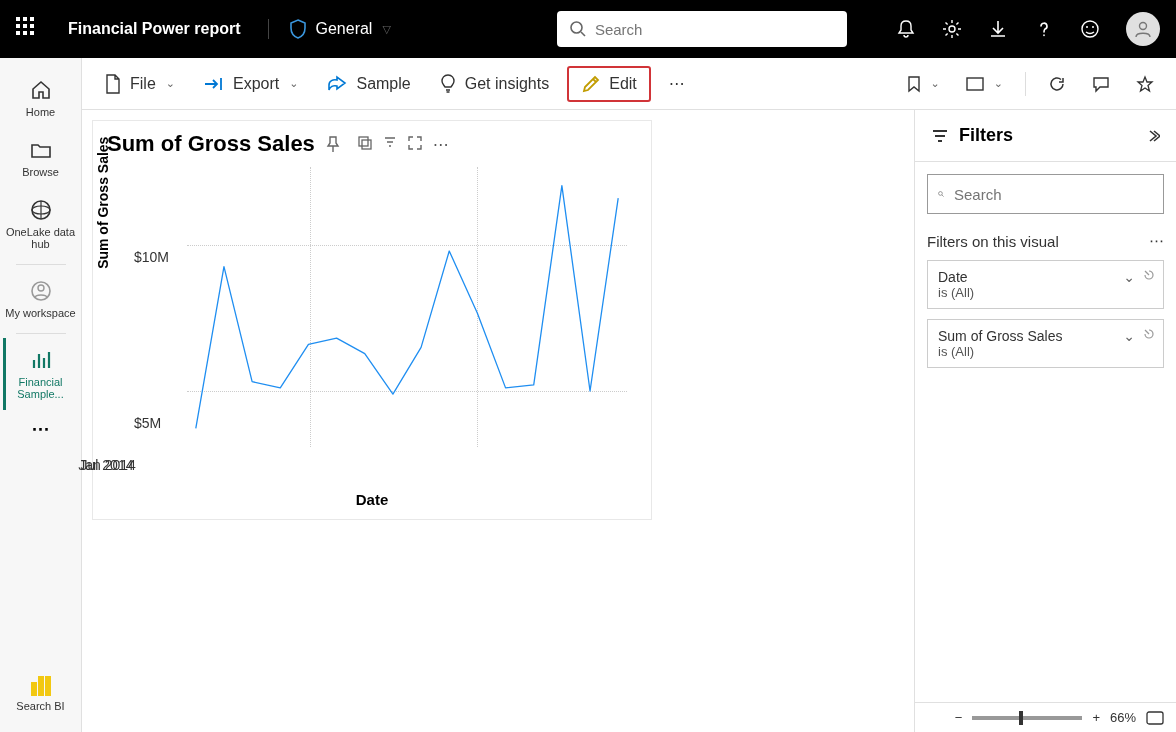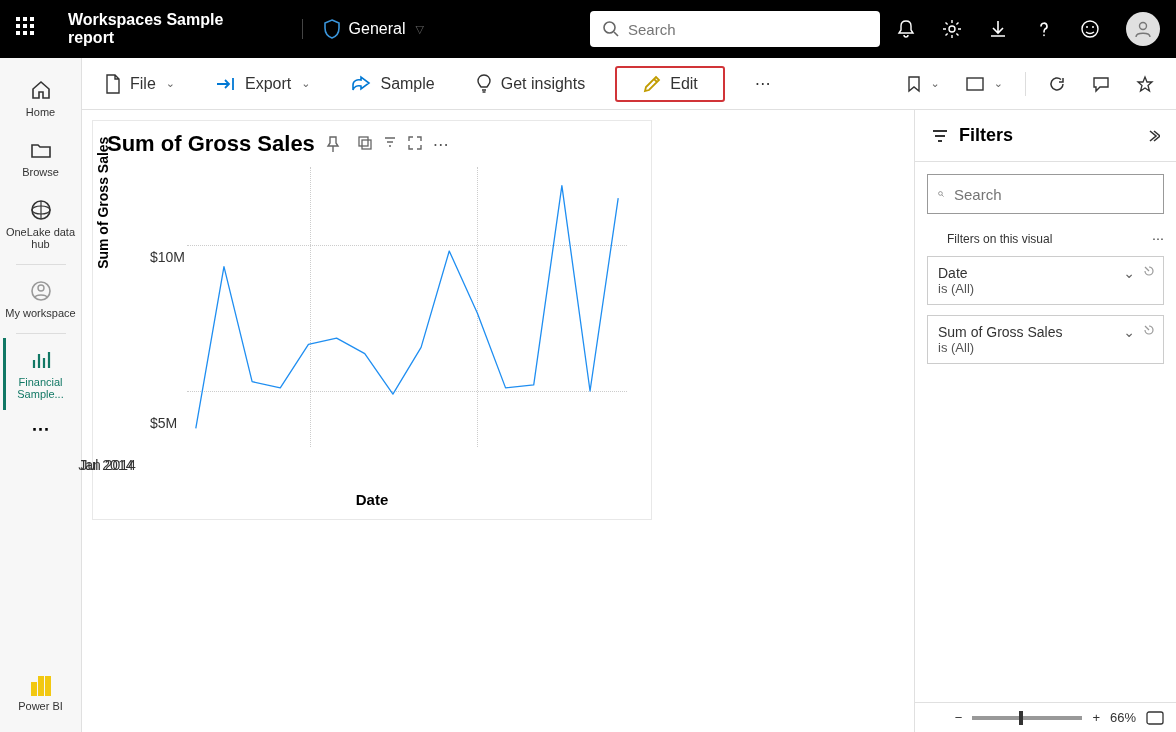--- a/index.html
+++ b/index.html
@@ -29,23 +29,23 @@
 .nav-more { font-size: 18px; font-weight: bold; cursor: pointer; padding: 8px; }
 .nav-bottom { margin-top: auto; margin-bottom: 10px; }
 .pbi-logo { width: 20px; height: 26px; display: inline-block; position: relative; }
 .pbi-logo::before { content:''; position:absolute; left:0; bottom:0; width:6px; height:14px; background:#f2c811; }
 .pbi-logo::after { content:''; position:absolute; left:7px; bottom:0; width:6px; height:20px; background:#f2c811; box-shadow: 7px 0 0 0 #f2c811; }
 
 
 .content { flex: 1; display: flex; flex-direction: column; }
 
 
-.toolbar { height: 52px; border-bottom: 1px solid #e0e0e0; display: flex; align-items: center; padding: 0 12px; gap: 20px; }
+.toolbar { height: 52px; border-bottom: 1px solid #e0e0e0; display: flex; align-items: center; padding: 0 12px; gap: 8px; }
 .tb-btn { display: flex; align-items: center; gap: 8px; padding: 6px 10px; cursor: pointer; font-size: 16px; color: #333; border-radius: 3px; }
-.tb-btn.highlighted { border: 2px solid #d13438; padding: 6px 25px; }
+.tb-btn.highlighted { border: 2px solid #d13438; padding: 6px 12px; }
 .tb-sep { width: 1px; height: 24px; background: #ddd; margin: 0 6px; }
 .tb-right { margin-left: auto; display: flex; align-items: center; gap: 6px; }
 .pencil-icon { color: #c19c00; }
 .export-icon { color: #0078d4; }
 .share-icon { color: #0078d4; }
 .chevron { font-size: 11px; color: #666; margin-left: 2px; }
 
 
 .canvas-row { flex: 1; display: flex; }
 .canvas { flex: 1; padding: 10px; position: relative; }
@@ -53,32 +53,32 @@
 .visual-header { display: flex; align-items: center; gap: 10px; }
 .visual-title { font-size: 22px; font-weight: 600; }
 .visual-icons { display: flex; gap: 10px; color: #555; margin-left: 6px; }
 .visual-icons span { cursor: pointer; }
 .chart-area { position: relative; height: 320px; margin-top: 10px; }
 .y-label { position: absolute; left: -4px; top: 50%; transform: rotate(-90deg) translateX(50%); transform-origin: left center; font-size: 14px; font-weight: 600; white-space: nowrap; }
 .x-label { text-align: center; font-size: 15px; font-weight: 600; margin-top: 4px; }
 .plot { position: absolute; left: 80px; top: 0; right: 10px; bottom: 40px; }
 .grid-line-h { position: absolute; left: 0; right: 0; border-top: 1px dotted #ccc; }
 .grid-line-v { position: absolute; top: 0; bottom: 0; border-left: 1px dotted #ccc; }
-.tick-y { position: absolute; left: 43px; font-size: 14px; color: #333; transform: translateY(-50%); }
+.tick-y { position: absolute; left: 27px; font-size: 14px; color: #333; transform: translateY(-50%); }
 .tick-x { position: absolute; bottom: 14px; font-size: 14px; color: #333; transform: translateX(-50%); }
 .line-path { position: absolute; left: 0; top: 0; width: 100%; height: 100%; }
 
 
 .filters-pane { width: 262px; border-left: 1px solid #e0e0e0; display: flex; flex-direction: column; }
 .filters-header { height: 52px; display: flex; align-items: center; padding: 0 16px; font-size: 18px; font-weight: 600; gap: 10px; border-bottom: 1px solid #e0e0e0; }
 .filters-collapse { margin-left: auto; cursor: pointer; }
 .filters-body { padding: 12px; }
 .filter-search { height: 40px; border: 1px solid #999; display: flex; align-items: center; padding: 0 10px; gap: 10px; margin-bottom: 18px; }
 .filter-search input { border: none; outline: none; flex: 1; font-size: 15px; }
-.filter-section-title { font-size: 12px; color: #333; margin-bottom: 10px; display: flex; align-items: flex-end; margin-left: 20px; }
+.filter-section-title { font-size: 15px; color: #333; margin-bottom: 10px; display: flex; align-items: flex-end; }
 .filter-card { border: 1px solid #ccc; padding: 8px 10px; margin-bottom: 10px; font-size: 14px; position: relative; }
 .filter-card .fname { color: #333; }
 .filter-card .fval { color: #555; font-size: 13px; }
 .filter-card-icons { position: absolute; right: 8px; top: 8px; display: flex; gap: 8px; color: #666; }
 
 
 .status-bar { height: 30px; border-top: 1px solid #e0e0e0; display: flex; align-items: center; justify-content: flex-end; padding: 0 12px; gap: 10px; font-size: 13px; color: #333; }
 .zoom-slider { width: 110px; height: 4px; background: #999; position: relative; }
 .zoom-thumb { position: absolute; width: 4px; height: 14px; background: #333; top: -5px; }
 
@@ -92,21 +92,21 @@
     <span></span>
       <span></span>
       <span></span>
       <span></span>
       <span></span>
       <span></span>
       <span></span>
       <span></span>
       <span></span>
   </div>
-  <div class="report-title">Workspaces Sample report</div>
+  <div class="report-title">Financial Power report</div>
   <div class="sensitivity">
     <span class="shield-icon">
       <svg width="18" height="20" viewBox="0 0 18 20">
           <path d="M9 1 L16 4 V9 C16 14 13 17.5 9 19 C5 17.5 2 14 2 9 V4 Z" fill="none" stroke="#3a96dd" stroke-width="1.6"></path>
         </svg>
     </span>
     <span>General</span>
     <span class="chevron">▽</span>
   </div>
   <div class="search-box">
@@ -192,21 +192,21 @@
     <div class="nav-sep"></div>
     <div class="nav-item active">
       <svg width="24" height="24" viewBox="0 0 24 24">
           <path d="M5 20 V12 M10 20 V6 M15 20 V10 M20 20 V4" stroke="#117865" stroke-width="2.2"></path>
         </svg>
       <span>Financial Sample...</span>
     </div>
     <div class="nav-more">⋯</div>
     <div class="nav-item nav-bottom">
       <span class="pbi-logo"></span>
-      <span>Power BI</span>
+      <span>Search BI</span>
     </div>
   </div>
 
   <div class="content">
 
     <div class="toolbar">
       <div class="tb-btn">
         <svg width="18" height="22" viewBox="0 0 18 22">
             <path d="M3 2 H11 L15 6 V20 H3 Z M11 2 V6 H15" fill="none" stroke="#333" stroke-width="1.4"></path>
           </svg>

